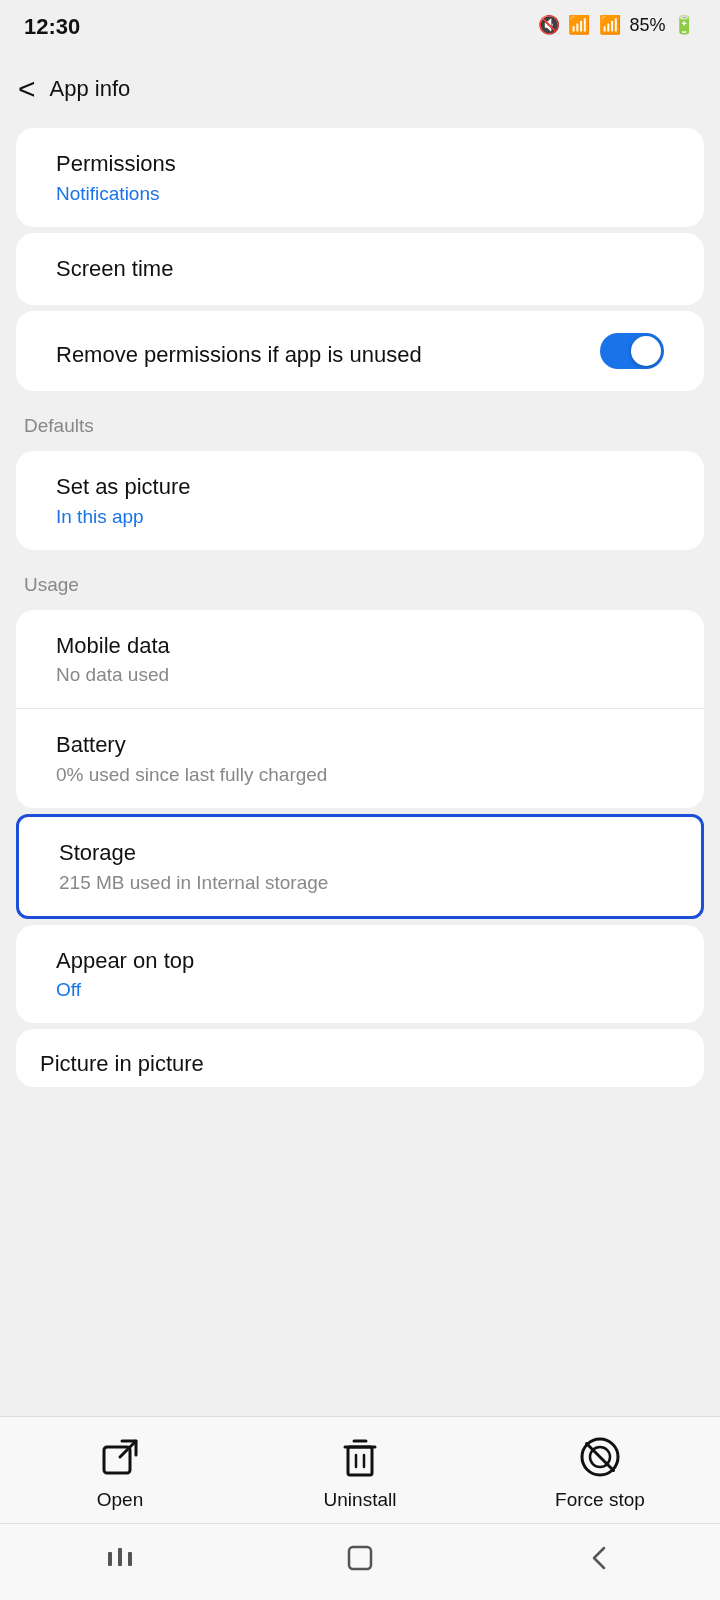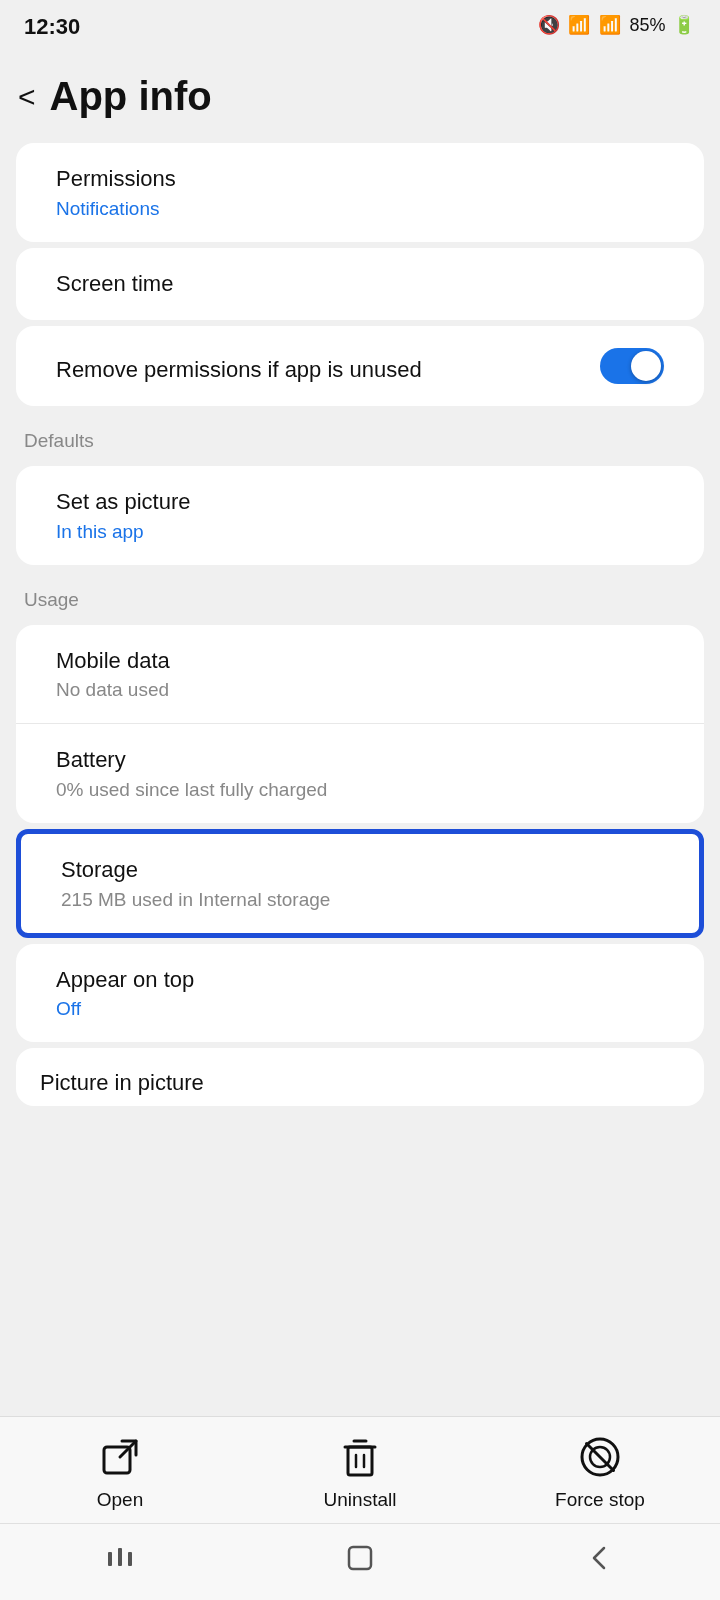--- a/index.html
+++ b/index.html
@@ -50,22 +50,22 @@
       background: #f0f0f0;
     }
     .back-btn {
       font-size: 30px;
       color: #111;
       margin-right: 14px;
       cursor: pointer;
       line-height: 1;
     }
     .page-title {
-      font-size: 40px;
-      font-weight: 700;
+      font-size: 22px;
+      font-weight: 400;
       color: #111;
     }
 
     
     .card {
       background: #ffffff;
       border-radius: 18px;
       margin: 6px 16px;
       overflow: hidden;
     }
@@ -244,21 +244,21 @@
   <div class="card-item">
     <div class="item-title">Mobile data</div>
     <div class="item-subtitle-gray">No data used</div>
   </div>
   <div class="card-item">
     <div class="item-title">Battery</div>
     <div class="item-subtitle-gray">0% used since last fully charged</div>
   </div>
 </div>
 
-<div style="margin: 6px 16px; border: 5px solid #1d4ed8; border-radius: 12px; background: #fff; overflow: hidden;">
+<div style="margin: 6px 16px; border: 3px solid #1d4ed8; border-radius: 12px; background: #fff; overflow: hidden;">
   <div class="card-item">
     <div class="item-title">Storage</div>
     <div class="item-subtitle-gray">215 MB used in Internal storage</div>
   </div>
 </div>
 
 <div class="card">
   <div class="card-item">
     <div class="item-title">Appear on top</div>
     <div class="item-subtitle">Off</div>

